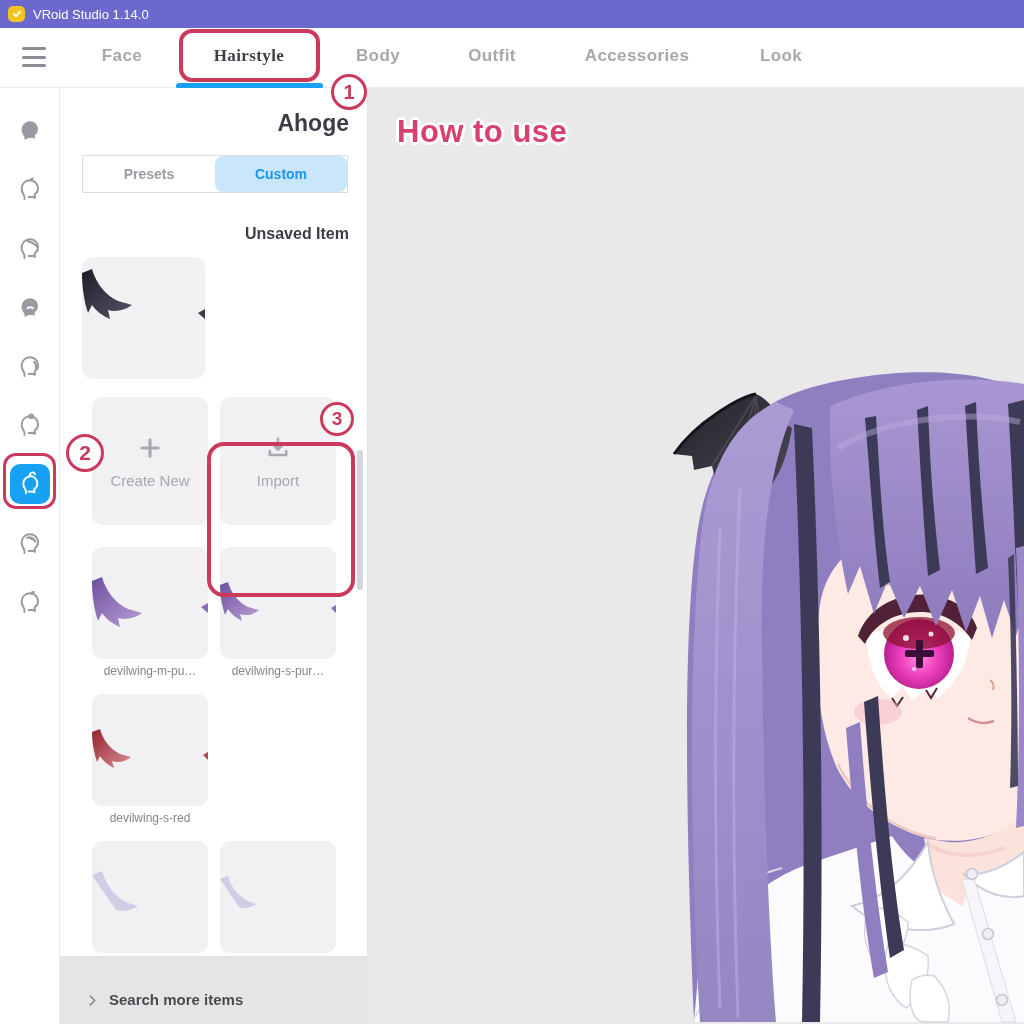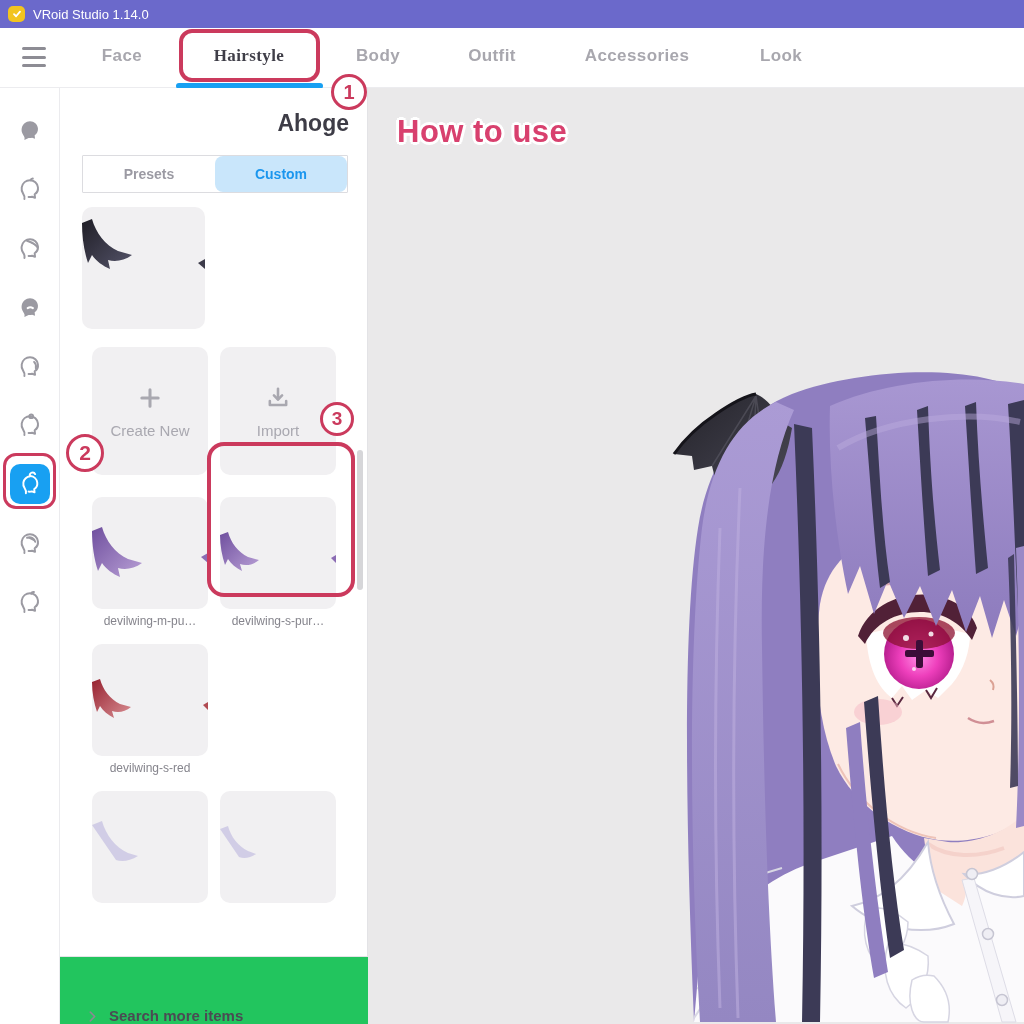--- a/index.html
+++ b/index.html
@@ -38,21 +38,21 @@
   .grid{margin-top:18px;margin-left:10px;width:246px;}
   .grid-row{display:flex;gap:12px;}
   .tile-btn{width:116px;height:128px;background:#f1f0f2;border-radius:10px;display:flex;flex-direction:column;align-items:center;justify-content:center;gap:10px;cursor:pointer;}
   .tile-btn .lbl{font-size:15px;color:#a9a8b0;}
   .tile-btn svg{color:#a9a8b0;}
   .cell{width:116px;display:flex;flex-direction:column;align-items:center;}
   .thumb{width:116px;height:112px;background:#f1f0f2;border-radius:10px;position:relative;overflow:hidden;cursor:pointer;}
   .cell .lbl{margin-top:5px;font-size:12px;color:#85848c;white-space:nowrap;}
   .mt22{margin-top:22px;} .mt16{margin-top:16px;}
   .scrollbar-thumb{position:absolute;left:357px;top:450px;width:6px;height:140px;background:#d6d6d9;border-radius:3px;z-index:6;cursor:pointer;}
-  .footer{position:absolute;left:60px;bottom:0;width:308px;height:68px;background:#22c55e;border-top:1px solid #e4e4e7;box-sizing:border-box;display:flex;align-items:flex-end;padding:17px 0 0 26px;gap:10px;z-index:5;cursor:pointer;}
+  .footer{position:absolute;left:60px;bottom:0;width:308px;height:68px;background:#e5e5e5;border-top:1px solid #e4e4e7;box-sizing:border-box;display:flex;align-items:center;padding:17px 0 0 26px;gap:10px;z-index:5;cursor:pointer;}
   .footer .lbl{font-size:15px;font-weight:700;color:#4b4a53;}
   .footer svg{color:#8a8a92;margin-top:2px;}
 
   
   .viewport{position:absolute;left:368px;top:88px;right:0;bottom:0;background:#eae9ea;overflow:hidden;cursor:grab;}
   .viewport svg.character{position:absolute;left:0;top:0;}
 
   
   .howto{position:absolute;left:397px;top:114px;font-size:31px;font-weight:800;color:#d8406e;z-index:8;letter-spacing:.5px;
     text-shadow:-2px -2px 0 #fff,2px -2px 0 #fff,-2px 2px 0 #fff,2px 2px 0 #fff,0 -3px 0 #fff,0 3px 0 #fff,-3px 0 0 #fff,3px 0 0 #fff;}
@@ -153,20 +153,21 @@
 
   <div class="panel">
     <div class="panel-inner">
       <div class="panel-title">Ahoge</div>
 
       <div class="seg">
         <div class="seg-btn">Presets</div>
         <div class="seg-btn active">Custom</div>
       </div>
 
+      <div class="section-h">Unsaved Item</div>
       <div class="unsaved-thumb">
         <svg width="123" height="122" viewBox="0 0 123 122">
           <defs>
               <linearGradient id="bw" x1="0" y1="0" x2="1" y2="1">
                 <stop offset="0" stop-color="#1f1e26"></stop>
                 <stop offset="1" stop-color="#55546a"></stop>
               </linearGradient>
             </defs>
           <path d="M0 16 L10 12 C14 26 23 38 36 44 L50 48 C42 54 33 55 26 53 L28 62 C21 59 14 54 10 48 L6 56 C2 44 0 30 0 16 Z" fill="url(#bw)"></path>
           <path d="M123 52 L116 56 L123 62 Z" fill="#3c3b4a"></path>

